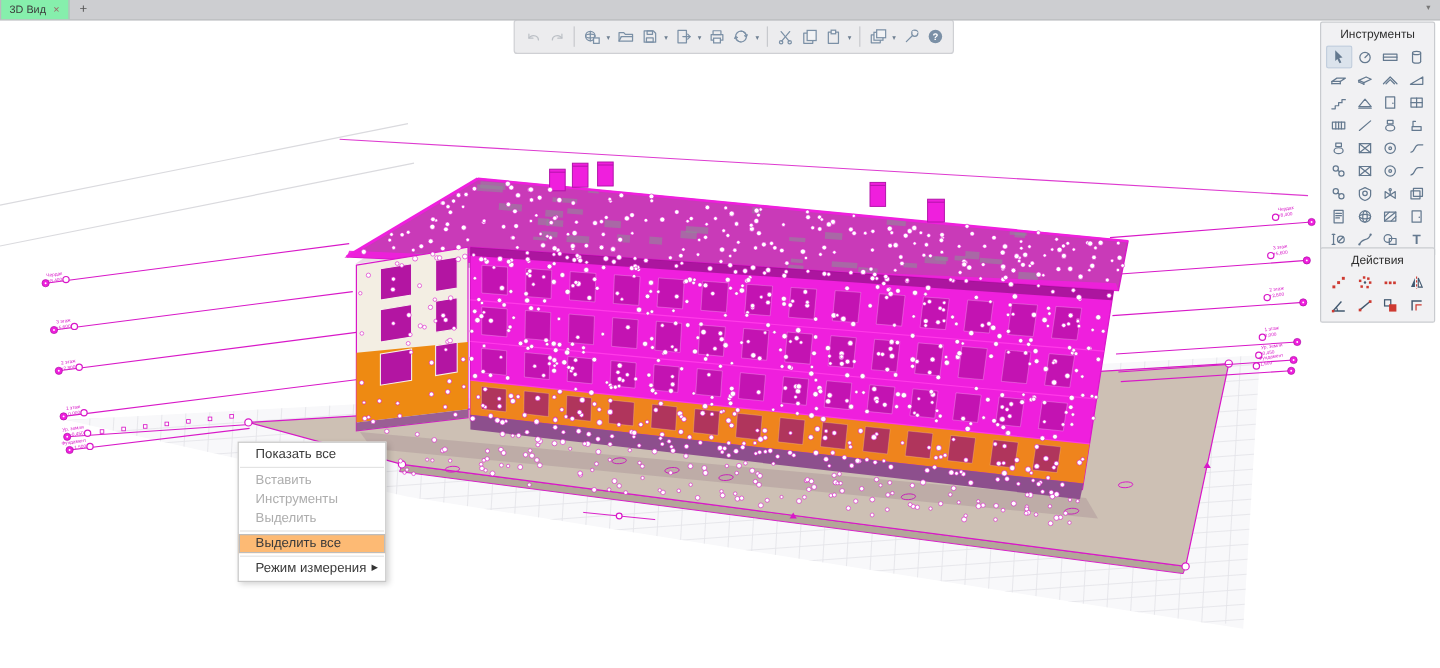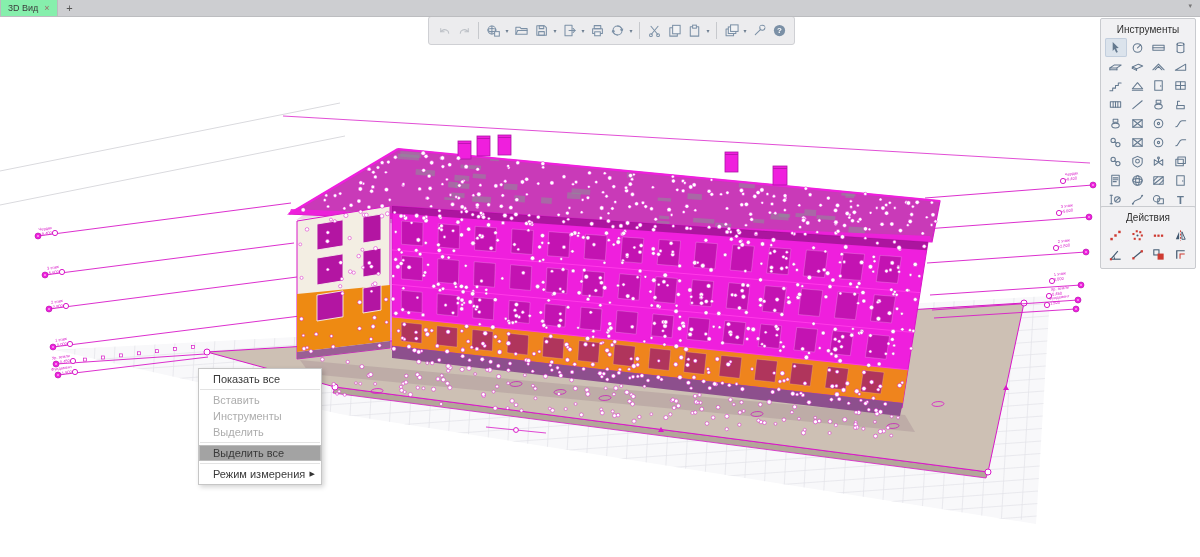--- a/index.html
+++ b/index.html
@@ -31,21 +31,21 @@
   .grid4{display:grid;grid-template-columns:repeat(4,1fr)}
   .cell{height:19px;display:flex;align-items:center;justify-content:center;border-radius:2px}
   .cell.selected{background:#dbe3ec;box-shadow:inset 0 0 0 1px #c2cedd}
   
   .menu{position:absolute;left:198px;top:368px;width:122px;background:#fff;
     border:1px solid #c6c6c6;box-shadow:2px 2px 5px rgba(0,0,0,.18);z-index:60;
     padding:2px 0;font-size:11px;color:#3a3a3a}
   .mi{height:16px;display:flex;align-items:center;padding:0 8px 0 14px;position:relative}
   .mi.emph{font-weight:normal}
   .mi.disabled{color:#adadad}
-  .mi.hl{background:#a3a3a3;box-shadow:inset 0 0 0 1px #bdbdbd}
+  .mi.hl{background:#fdba74;box-shadow:inset 0 0 0 1px #bdbdbd}
   .mi .arrow{position:absolute;right:6px;top:4px;font-size:7px;color:#333;line-height:1}
   .msep{height:1px;background:#e3e3e3;margin:2px 1px}
   
   #scene{position:absolute;left:0;top:0;z-index:1}
 </style>
 </head>
 <body>
 
 <svg id="scene" width="1200" height="557" viewBox="0 0 1200 557">
     <g>

